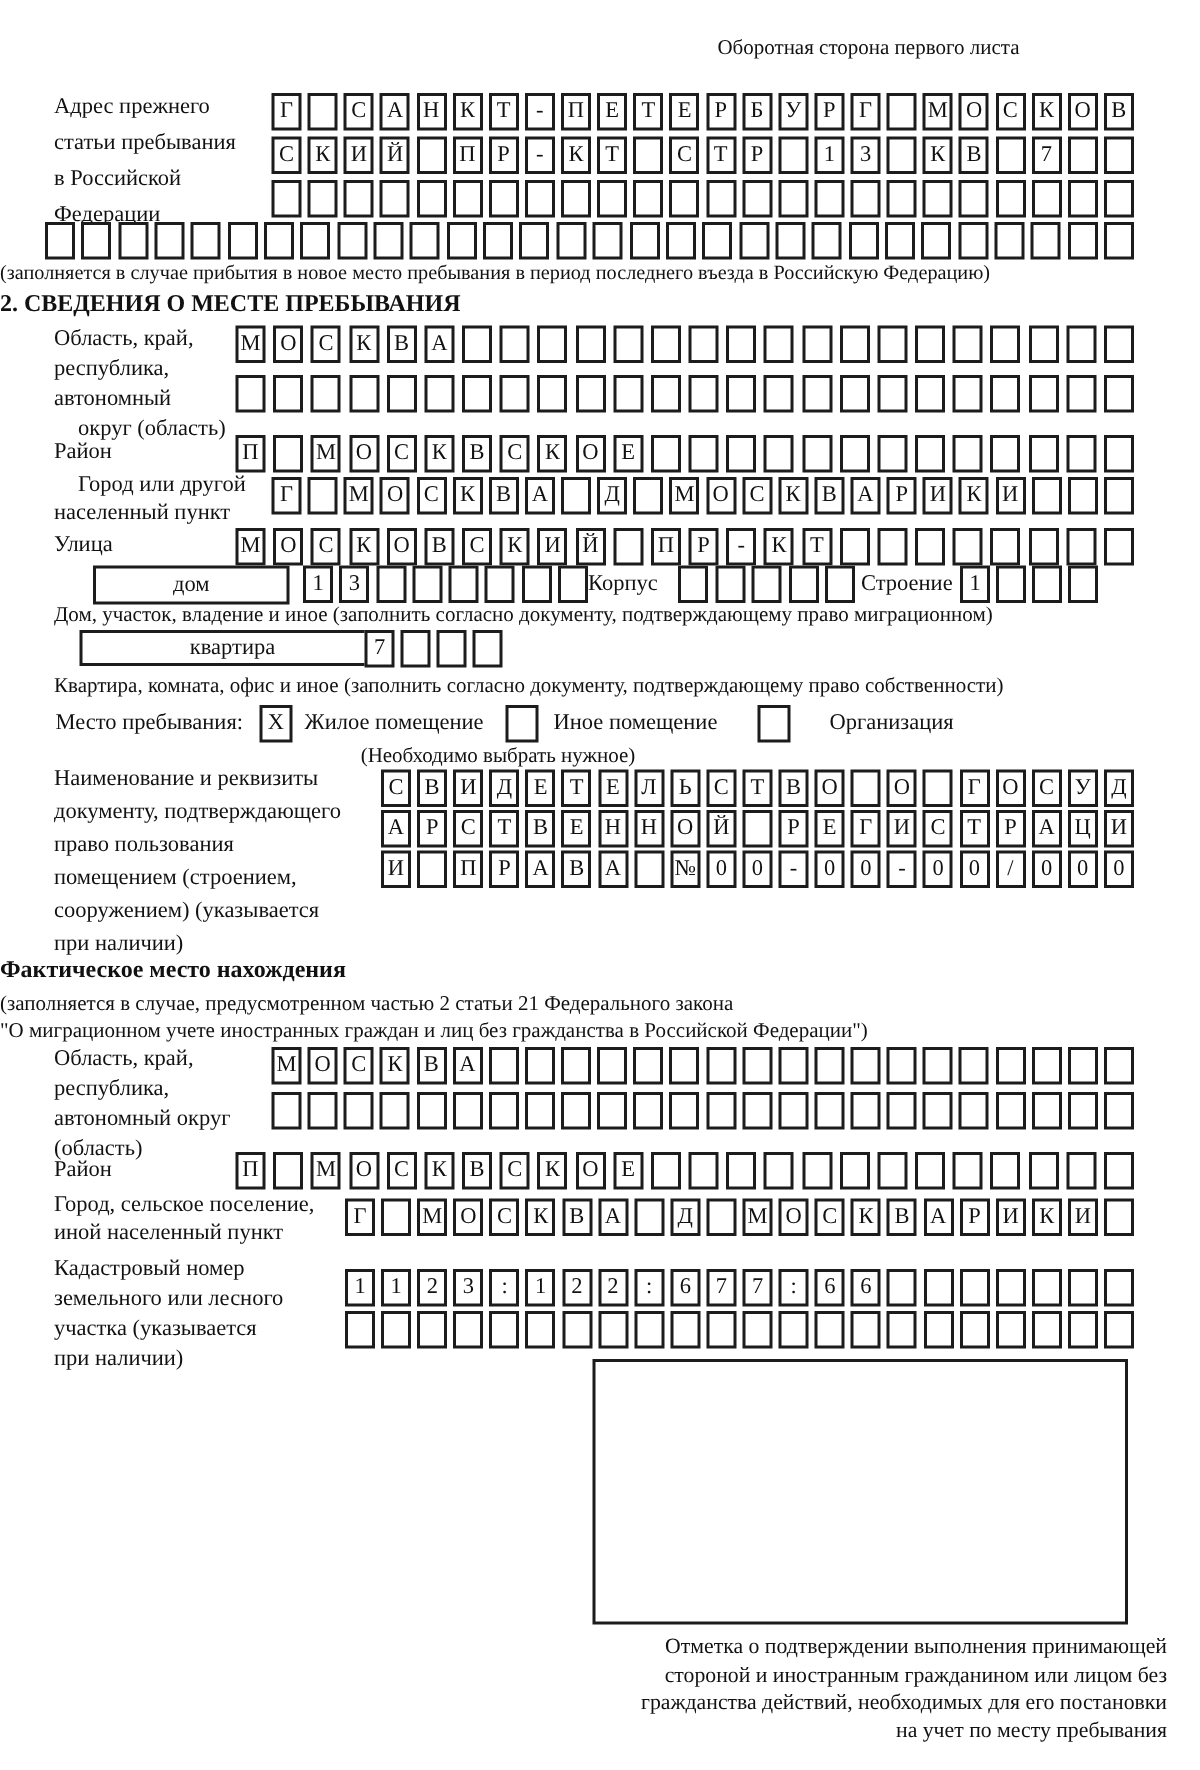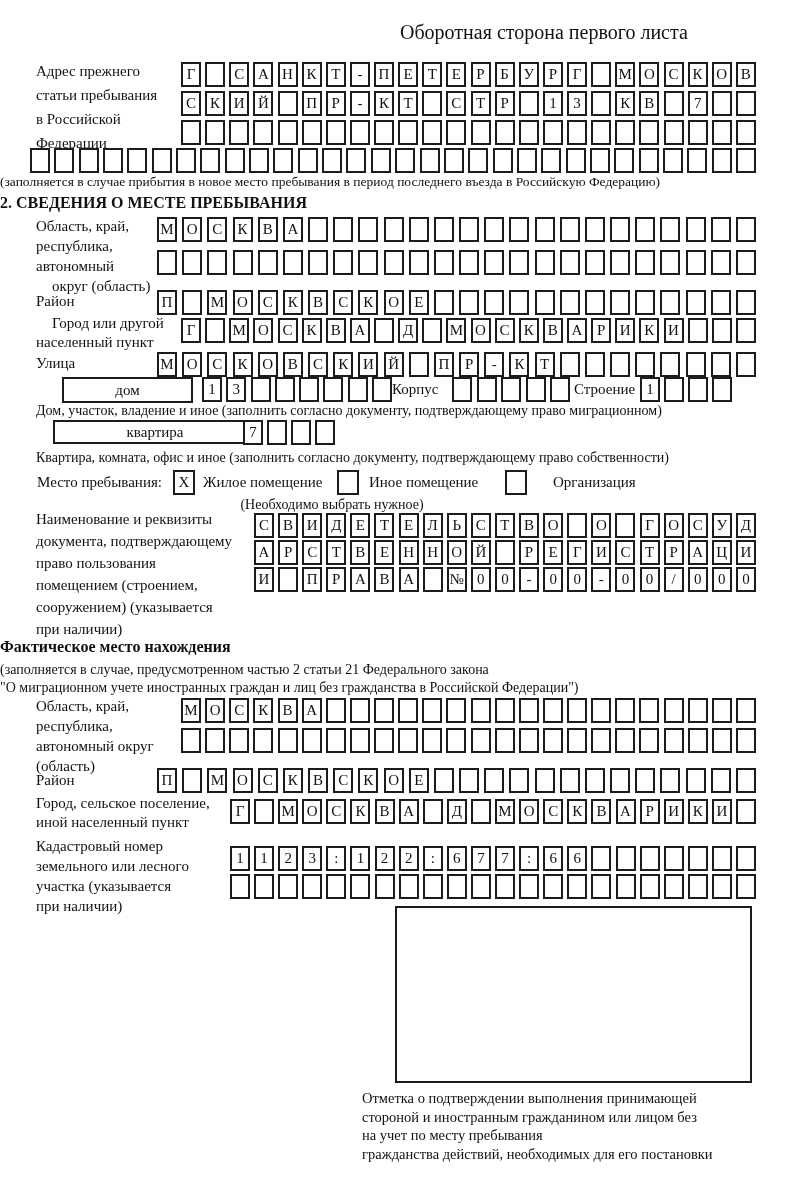--- a/index.html
+++ b/index.html
@@ -18,21 +18,21 @@
   .checkbox{position:absolute;width:22px;height:25px;border:2px solid #1c1c1c;box-sizing:border-box;
         display:flex;align-items:center;justify-content:center;font-size:15px;background:#fff;}
   .stamp{position:absolute;border:2px solid #1c1c1c;box-sizing:border-box;background:#fff;}
   .cap-line{font-size:14.5px;line-height:18.5px;}
 </style>
 </head>
 <body>
 
 <div id="page">
 
-  <div class="lbl" style="left:400px;top:24px;width:358px;text-align:left;font-size:20px">Оборотная сторона первого листа</div>
+  <div class="lbl" style="left:400px;top:24px;width:358px;text-align:center;font-size:14px">Оборотная сторона первого листа</div>
 
   <div class="lbl" style="left:36px;top:63px">Адрес прежнего</div>
   <div class="lbl" style="left:36px;top:87px">статьи пребывания</div>
   <div class="lbl" style="left:36px;top:111px">в Российской</div>
   <div class="lbl" style="left:36px;top:135px">Федерации</div>
 
   <div class="note center" style="top:174px;position:absolute">(заполняется в случае прибытия в новое место пребывания в период последнего въезда в Российскую Федерацию)</div>
 
   <div class="title center" style="top:194px">2. СВЕДЕНИЯ О МЕСТЕ ПРЕБЫВАНИЯ</div>
 
@@ -58,21 +58,21 @@
   <div class="lbl" style="left:37px;top:474px">Место пребывания:</div>
   <div class="checkbox" style="left:173px;top:470px">X</div>
   <div class="lbl" style="left:203px;top:474px">Жилое помещение</div>
   <div class="checkbox" style="left:337px;top:470px"></div>
   <div class="lbl" style="left:369px;top:474px">Иное помещение</div>
   <div class="checkbox" style="left:505px;top:470px"></div>
   <div class="lbl" style="left:553px;top:474px">Организация</div>
   <div class="note" style="left:182px;top:497px;width:300px;text-align:center;font-size:14px">(Необходимо выбрать нужное)</div>
 
   <div class="lbl" style="left:36px;top:511px">Наименование и реквизиты</div>
-  <div class="lbl" style="left:36px;top:533px">документа, подтверждающему</div>
+  <div class="lbl" style="left:36px;top:533px">документу, подтверждающего</div>
   <div class="lbl" style="left:36px;top:555px">право пользования</div>
   <div class="lbl" style="left:36px;top:577px">помещением (строением,</div>
   <div class="lbl" style="left:36px;top:599px">сооружением) (указывается</div>
   <div class="lbl" style="left:36px;top:621px">при наличии)</div>
 
   <div class="title center" style="top:638px">Фактическое место нахождения</div>
   <div class="note center" style="top:662px;position:absolute;font-size:14px">(заполняется в случае, предусмотренном частью 2 статьи 21 Федерального закона</div>
   <div class="note center" style="top:680px;position:absolute;font-size:14px">"О миграционном учете иностранных граждан и лиц без гражданства в Российской Федерации")</div>
 
   <div class="lbl" style="left:36px;top:698px">Область, край,</div>
@@ -81,25 +81,25 @@
   <div class="lbl" style="left:36px;top:758px">(область)</div>
   <div class="lbl" style="left:36px;top:772px">Район</div>
   <div class="lbl" style="left:36px;top:795px">Город, сельское поселение,</div>
   <div class="lbl" style="left:36px;top:814px">иной населенный пункт</div>
   <div class="lbl" style="left:36px;top:838px">Кадастровый номер</div>
   <div class="lbl" style="left:36px;top:858px">земельного или лесного</div>
   <div class="lbl" style="left:36px;top:878px">участка (указывается</div>
   <div class="lbl" style="left:36px;top:898px">при наличии)</div>
 
   <div class="stamp" style="left:395px;top:906px;width:357px;height:177px"></div>
-  <div style="position:absolute;left:362px;top:1089px;width:380px;text-align:left">
+  <div style="position:absolute;left:398px;top:1089px;width:380px;text-align:right">
     <div class="cap-line">Отметка о подтверждении выполнения принимающей</div>
     <div class="cap-line">стороной и иностранным гражданином или лицом без</div>
+    <div class="cap-line">гражданства действий, необходимых для его постановки</div>
     <div class="cap-line">на учет по месту пребывания</div>
-    <div class="cap-line">гражданства действий, необходимых для его постановки</div>
   </div>
 
 <div class="boxrow" style="left: 181px; top: 62px; width: 575px;">
       <div class="cell">Г</div>
       <div class="cell"></div>
       <div class="cell">С</div>
       <div class="cell">А</div>
       <div class="cell">Н</div>
       <div class="cell">К</div>
       <div class="cell">Т</div>

